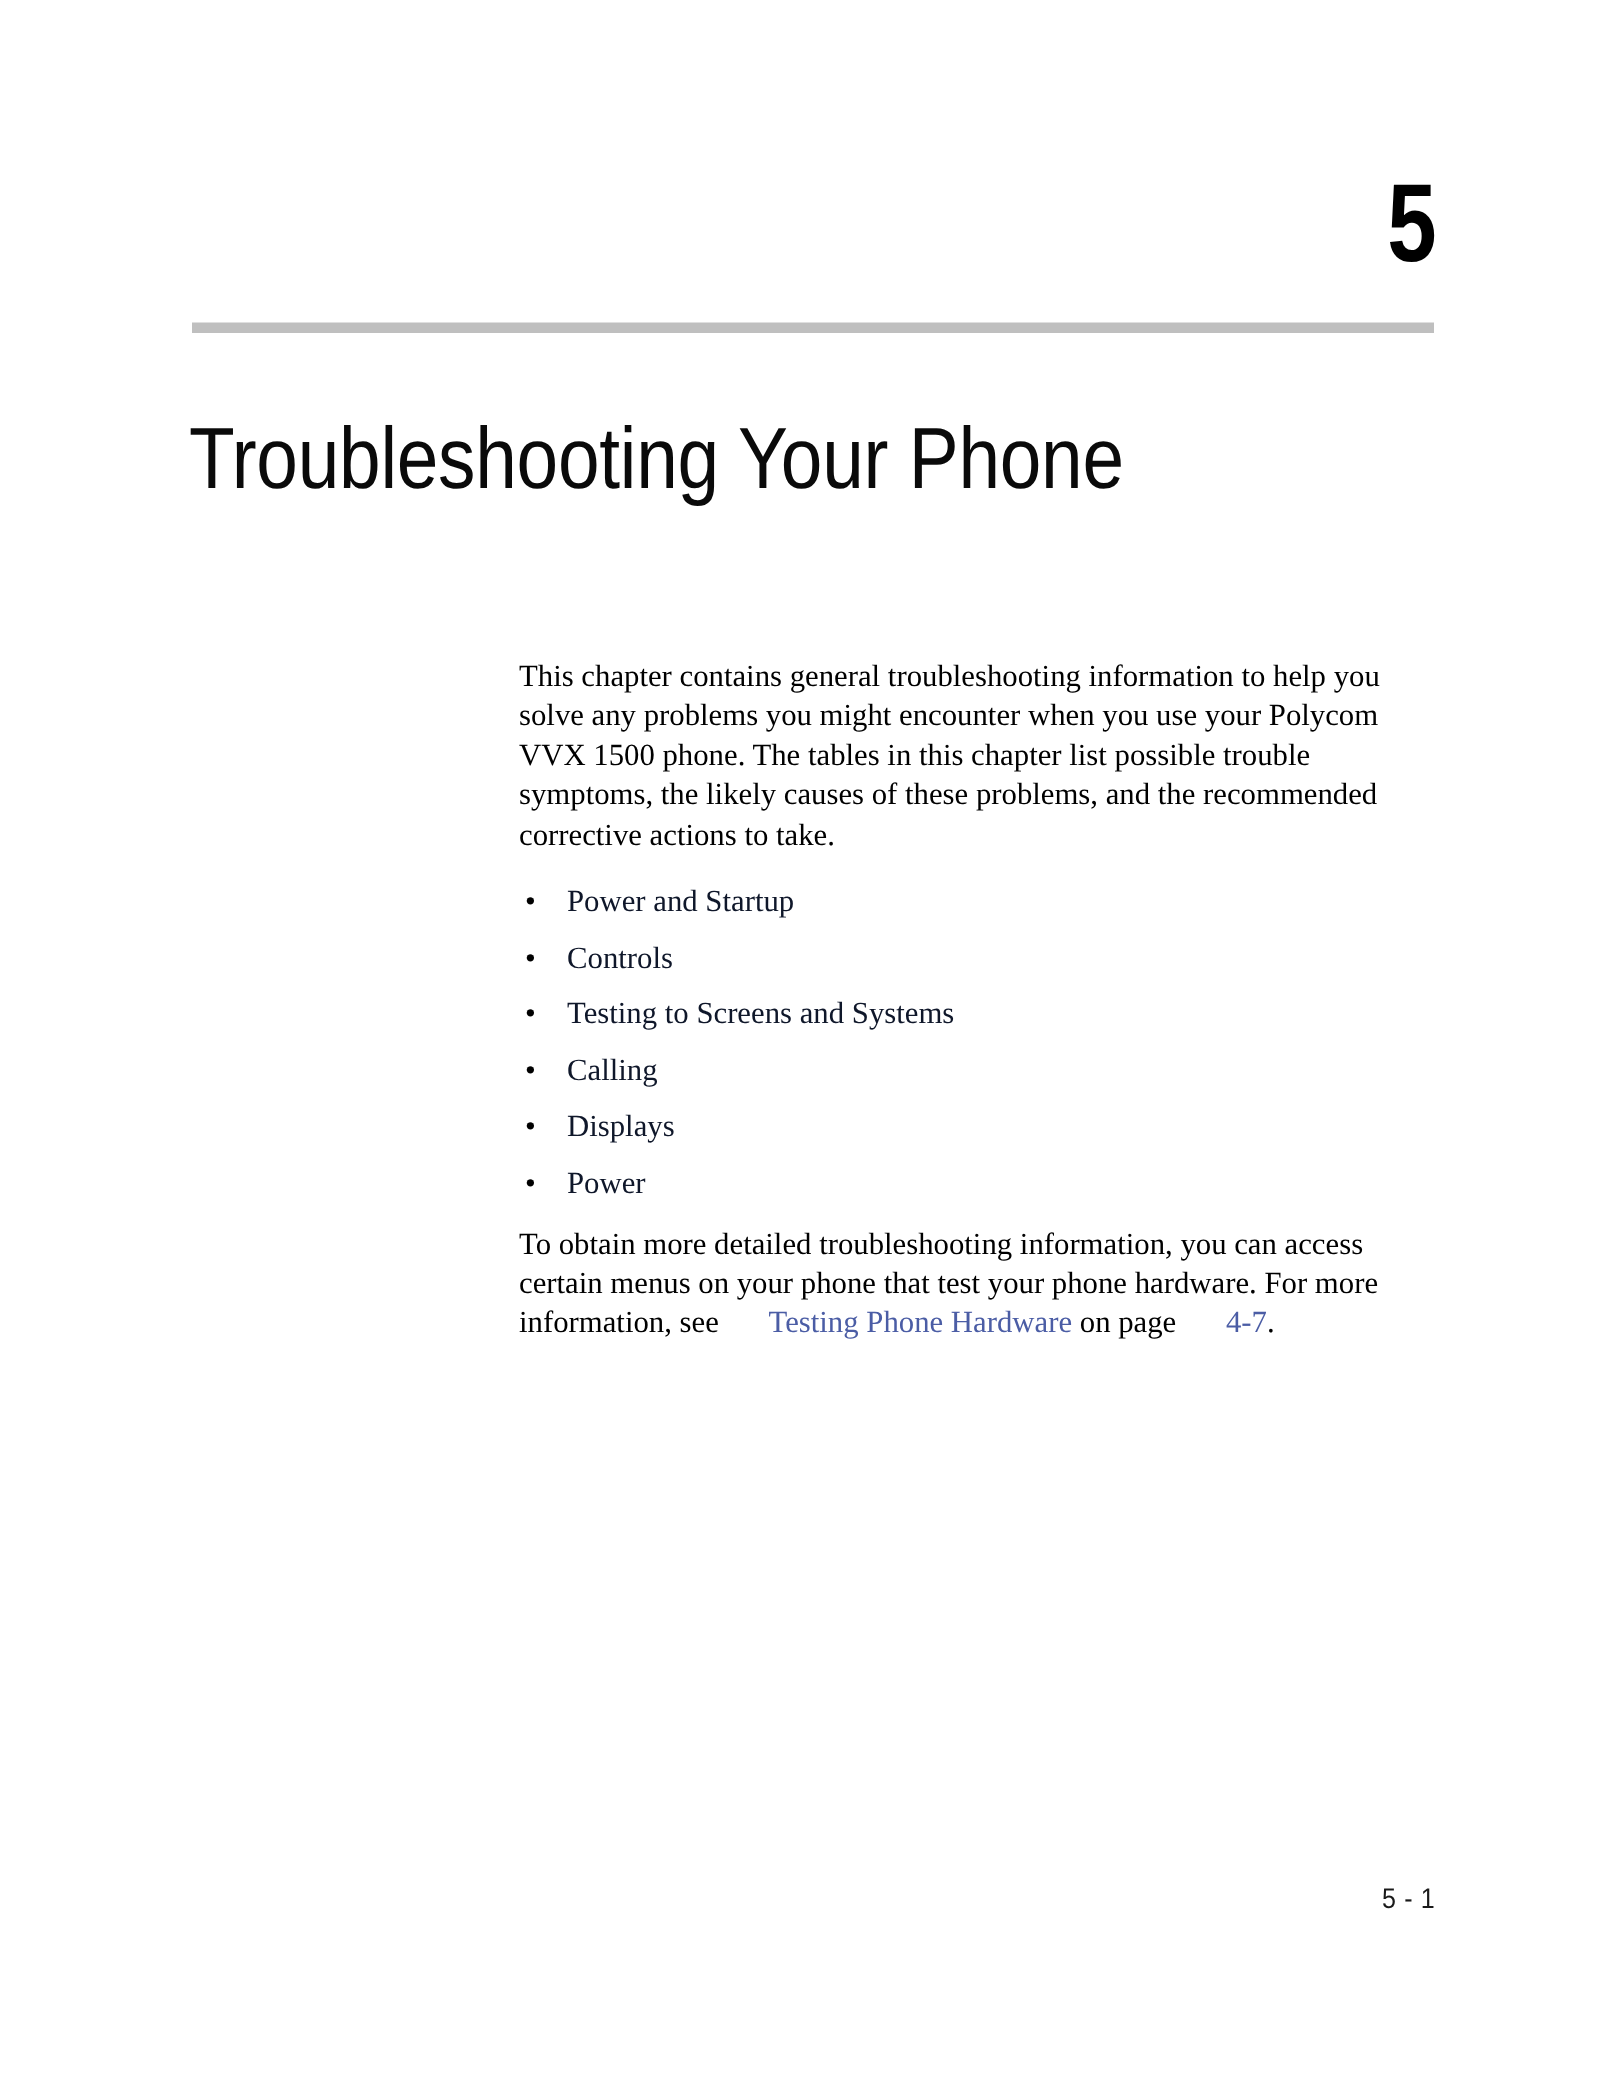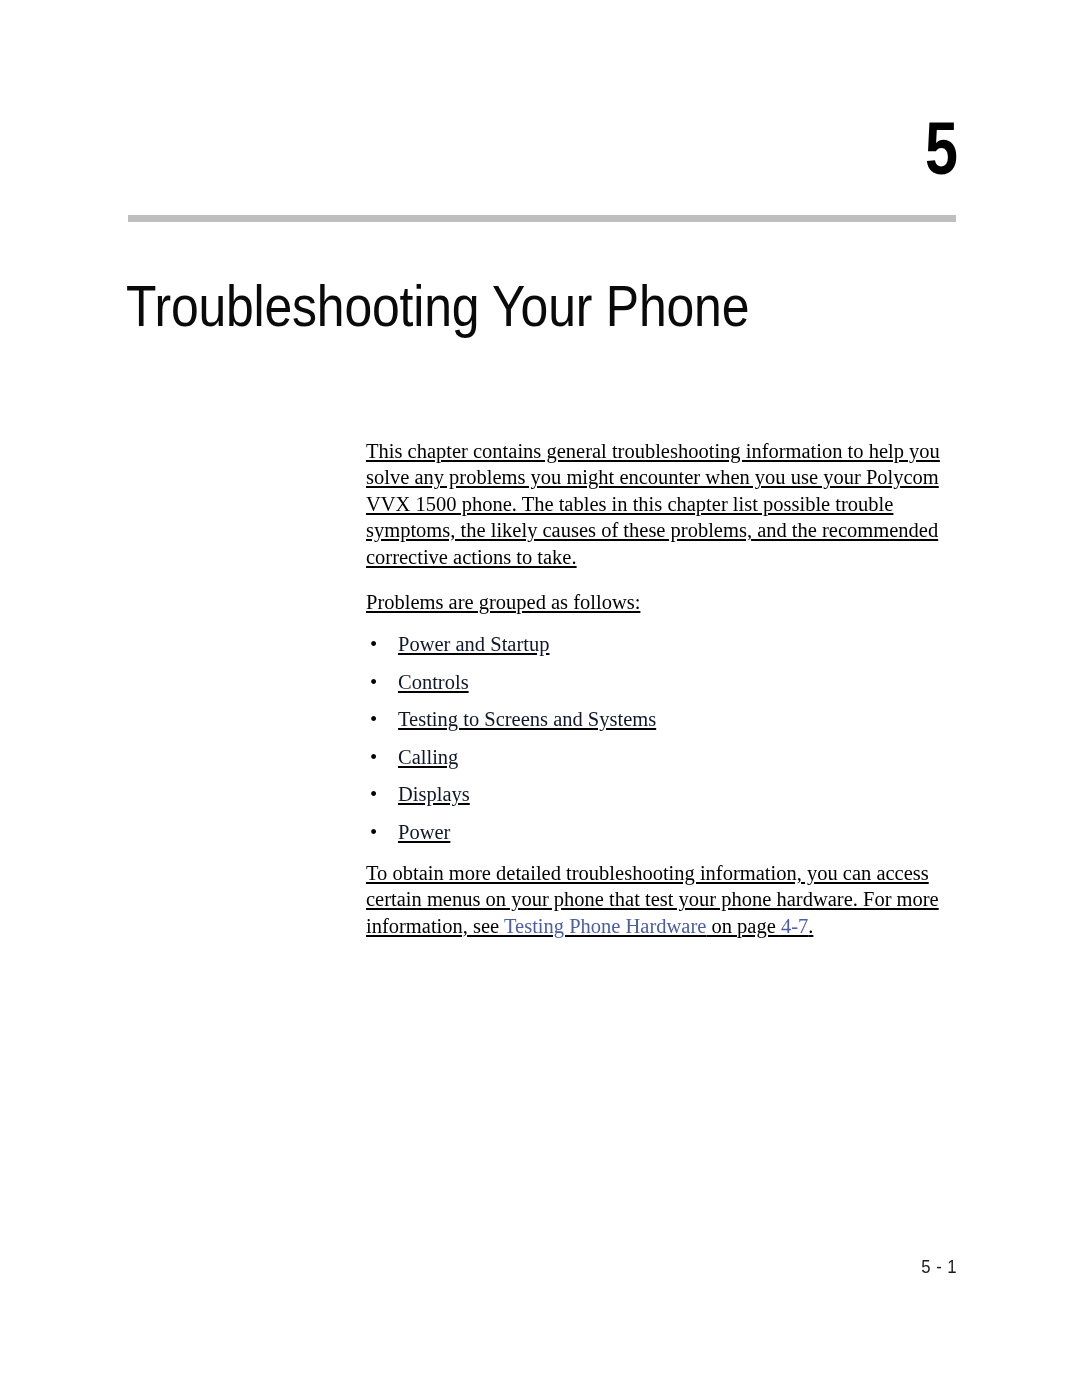--- a/index.html
+++ b/index.html
@@ -57,23 +57,22 @@
     white-space: nowrap;
     transform: scaleX(0.86);
     transform-origin: 0 50%;
     letter-spacing: -0.2px;
   }
 
   
   .body-column {
     position: absolute;
     top: 438px;
-    left: 366px;
+    left: 346px;
     width: 600px;
-    text-decoration: underline;
   }
 
   .para {
     font-family: "Liberation Serif", serif;
     font-size: 20.5px;
     line-height: 26.4px;
     color: #000000;
     margin: 0 0 19px 0;
     text-align: left;
   }
@@ -117,20 +116,21 @@
   }
 
   .bullet-link {
     color: #0f172a;
     text-decoration: none;
   }
 
   .inline-link {
     color: #4b5da5;
     text-decoration: none;
+    margin-left: 28px;
   }
 
   
   .page-footer {
     position: absolute;
     top: 1256px;
     left: 0;
     width: 957px;
     text-align: right;
     font-family: "Liberation Sans", sans-serif;
@@ -149,21 +149,20 @@
   <div class="chapter-number">5</div>
 
   <div class="title-rule"></div>
 
   <h1 class="chapter-title">Troubleshooting Your Phone</h1>
 
   <div class="body-column">
 
     <p class="para">This chapter contains general troubleshooting information to help you solve any problems you might encounter when you use your Polycom VVX 1500 phone. The tables in this chapter list possible trouble symptoms, the likely causes of these problems, and the recommended corrective actions to take.</p>
 
-    <p class="para tight">Problems are grouped as follows:</p>
 
     <ul class="bullet-list">
       <li class="bullet-item">
         <span class="bullet-glyph">•</span>
         <a class="bullet-link" href="#">Power and Startup</a>
       </li>
       <li class="bullet-item">
         <span class="bullet-glyph">•</span>
         <a class="bullet-link" href="#">Controls</a>
       </li>

